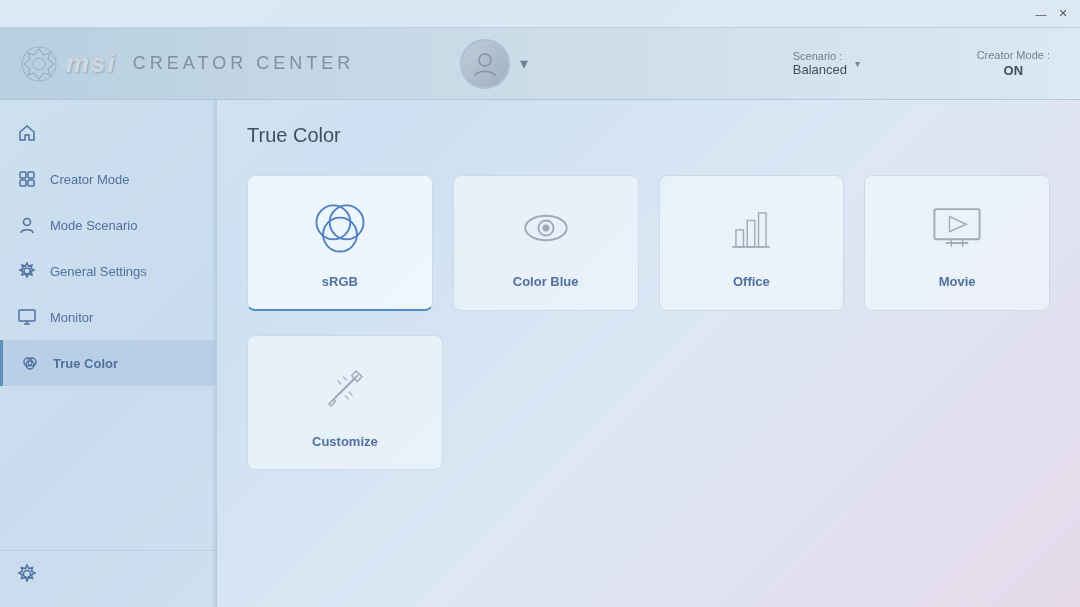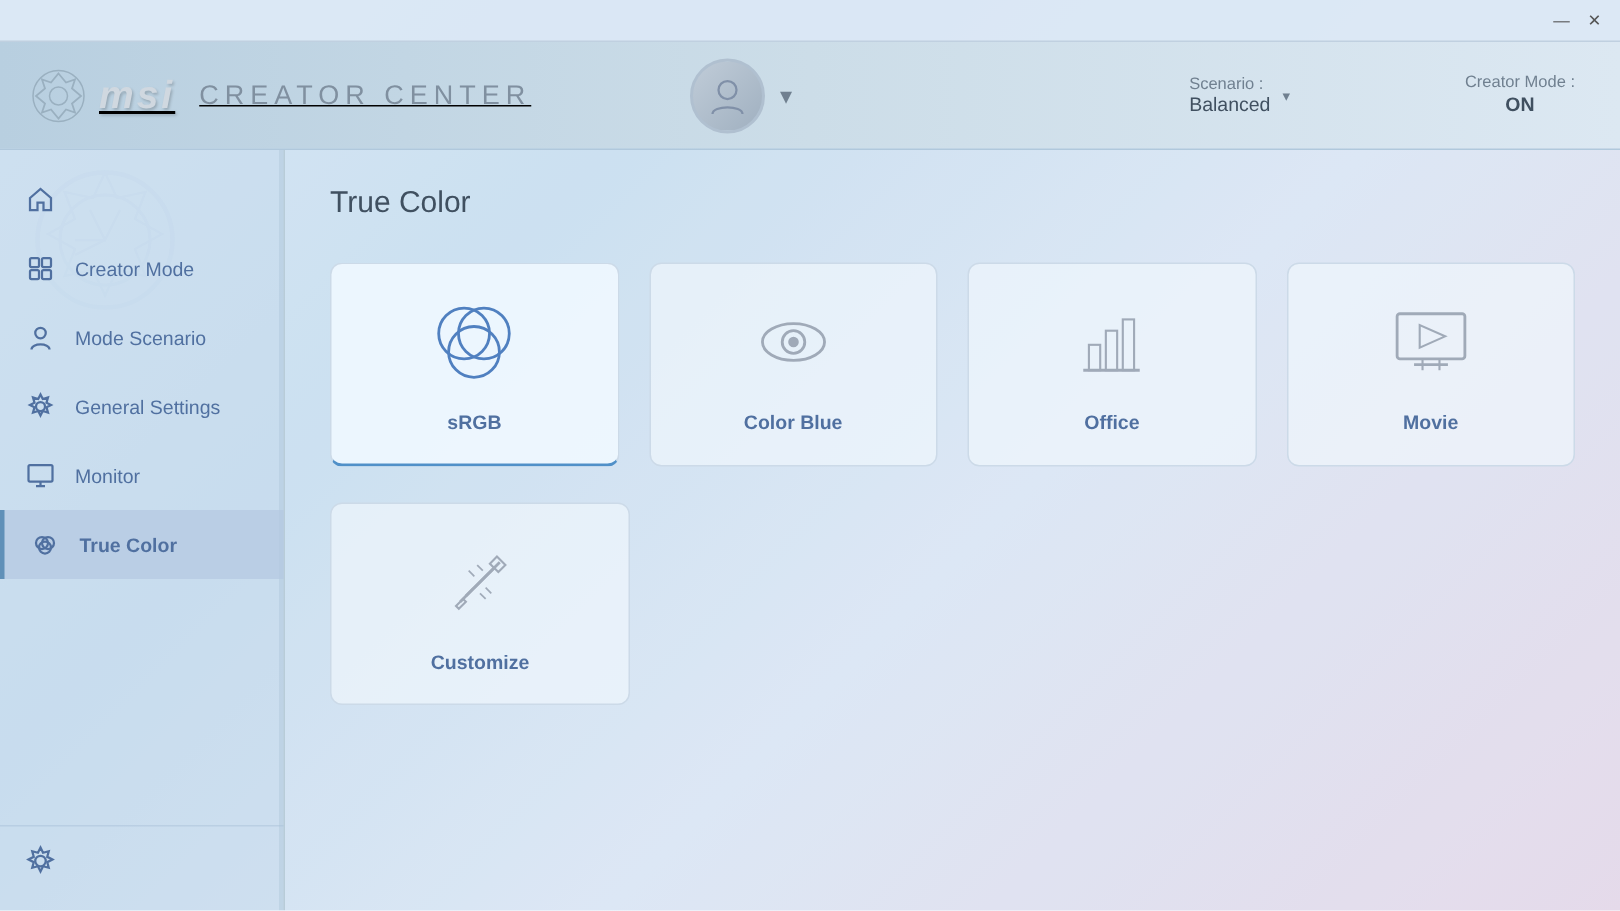--- a/index.html
+++ b/index.html
@@ -43,21 +43,20 @@
 
     
     .header {
       height: 72px;
       background: linear-gradient(to right, #b8cfe0, #ccdde8, #dce8f2);
       display: flex;
       align-items: center;
       padding: 0 20px;
       border-bottom: 1px solid #b0c8dc;
       position: relative;
-      text-decoration: underline;
     }
     .logo-area {
       display: flex;
       align-items: center;
       gap: 8px;
     }
     .msi-text {
       font-size: 26px;
       font-style: italic;
       font-weight: 900;
@@ -140,21 +139,21 @@
 
     
     .main-content {
       flex: 1;
       display: flex;
       overflow: hidden;
     }
 
     
     .sidebar {
-      width: 190px;
+      width: 217px;
       background: rgba(200,218,235,0.5);
       border-right: 1px solid #b8ccd8;
       display: flex;
       flex-direction: column;
       padding: 10px 0;
       position: relative;
     }
 
     
     .watermark {

